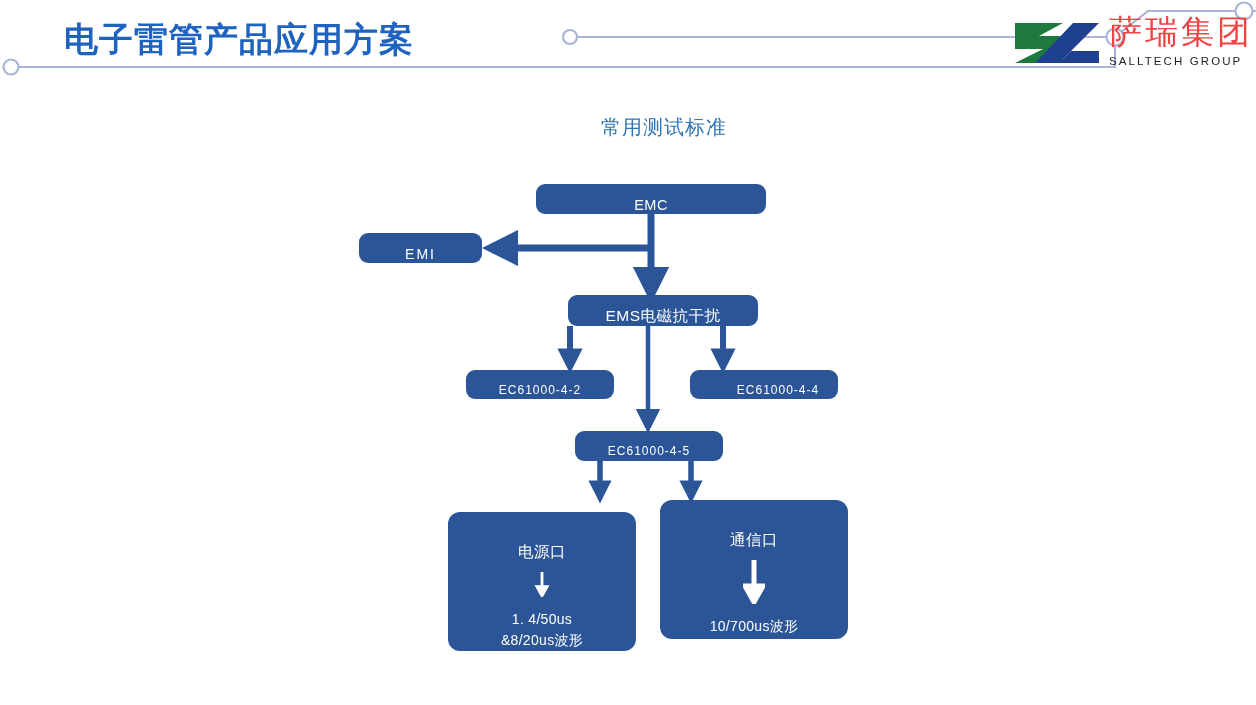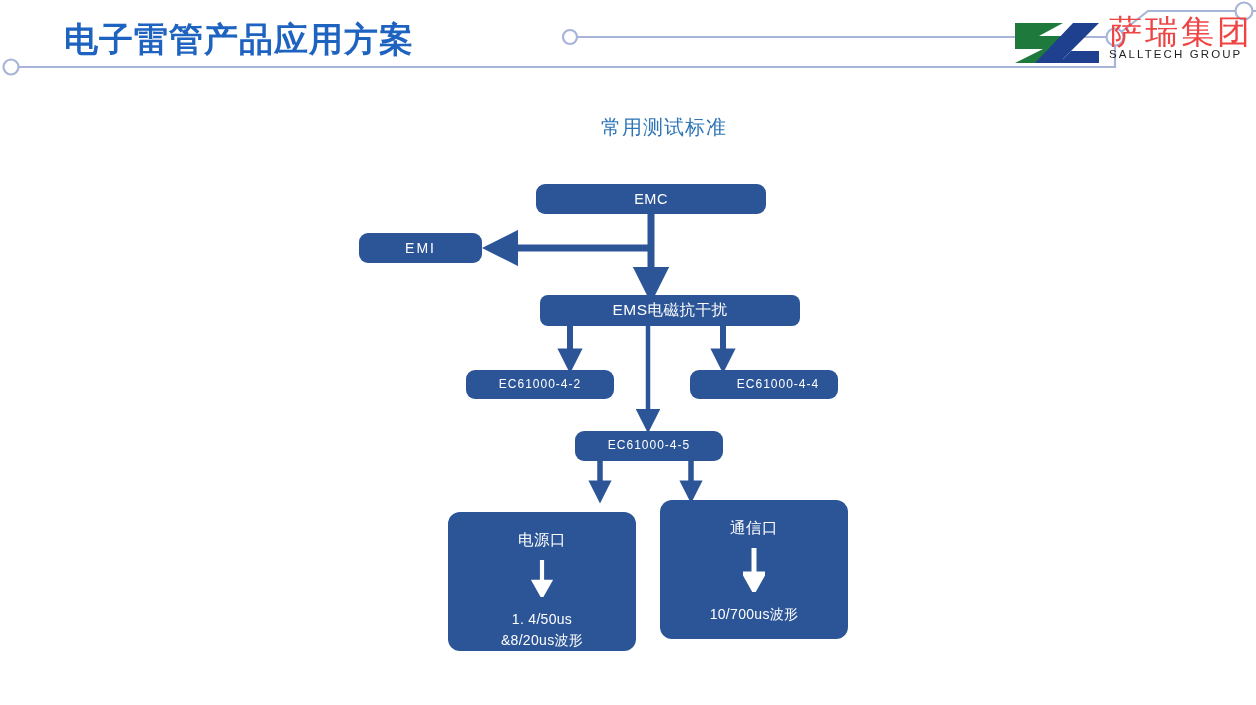--- a/index.html
+++ b/index.html
@@ -65,20 +65,21 @@
     letter-spacing: 3px;
     line-height: 30px;
     white-space: nowrap;
   }
   #logo-en {
     font-size: 11.5px;
     color: #231f20;
     letter-spacing: 2.1px;
     line-height: 14px;
     white-space: nowrap;
+    margin-top: 7px;
   }
 
   
   #slide-title {
     position: absolute;
     left: 0;
     top: 114px;
     width: 1256px;
     text-align: center;
     font-size: 20px;
@@ -102,32 +103,32 @@
     border-radius: 9px;
     display: flex;
     flex-direction: column;
     align-items: center;
     justify-content: center;
     text-align: center;
     box-sizing: border-box;
   }
   .node.big { border-radius: 12px; justify-content: flex-start; padding-top: 18px; }
 
-  .node-label { font-size: 14.5px; letter-spacing: 0.5px; line-height: 1.3; }
+  .node-label { font-size: 14.5px; letter-spacing: 0.5px; line-height: 1.3; margin-top: 12px; }
   .node-label.cn { font-size: 15.5px; }
   .node-label.code { font-size: 12px; letter-spacing: 1px; }
   .node-label.emi { font-size: 14px; letter-spacing: 2px; }
 
   .inner-arrow { margin: 10px 0 12px 0; }
   .detail-line { font-size: 14px; line-height: 1.5; letter-spacing: 0.3px; }
 
   
   #node-emc   { left: 536px; top: 184px; width: 230px; height: 30px; }
   #node-emi   { left: 359px; top: 233px; width: 123px; height: 30px; }
-  #node-ems   { left: 540px; top: 295px; width: 260px; height: 31px; border-radius: 8px; }
+  #node-ems   { left: 568px; top: 295px; width: 190px; height: 31px; }
   #node-4-2   { left: 466px; top: 370px; width: 148px; height: 29px; }
   #node-4-4   { left: 690px; top: 370px; width: 148px; height: 29px; padding-left: 28px; }
   #node-4-5   { left: 575px; top: 431px; width: 148px; height: 30px; }
   #node-power { left: 448px; top: 512px; width: 188px; height: 139px; }
   #node-comm  { left: 660px; top: 500px; width: 188px; height: 139px; }
 </style>
 </head>
 <body>
 
 <div id="header">

